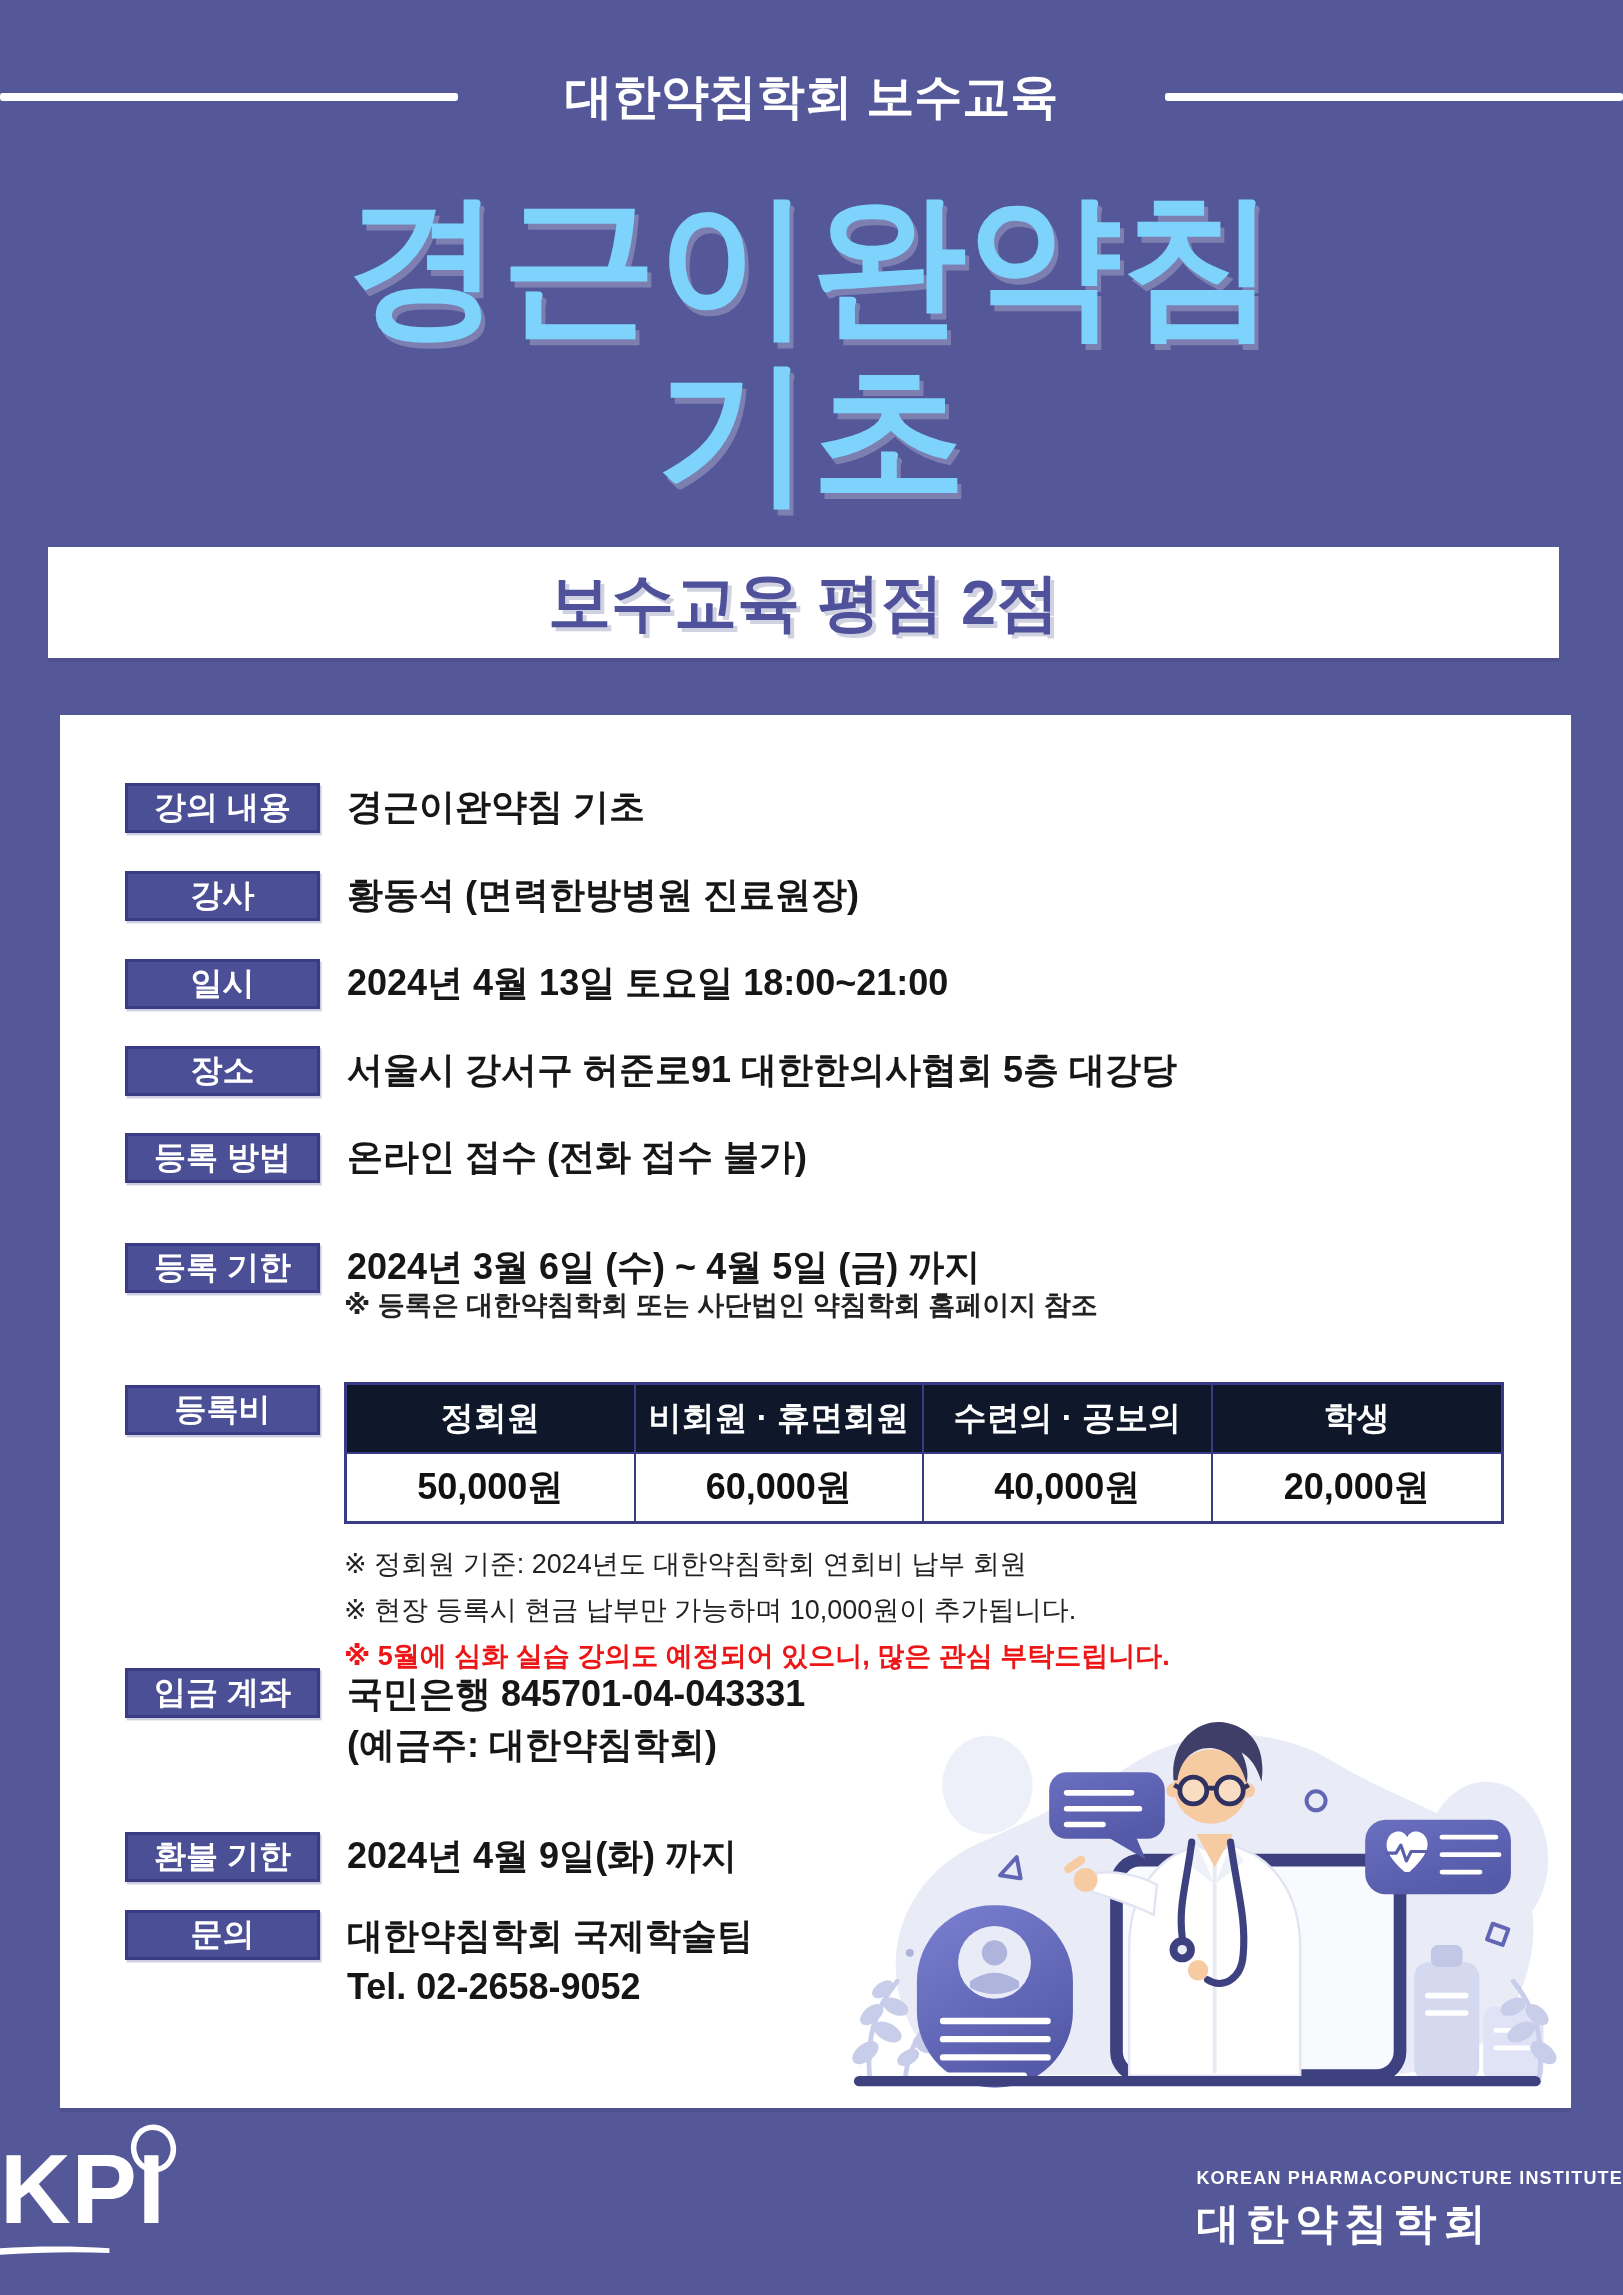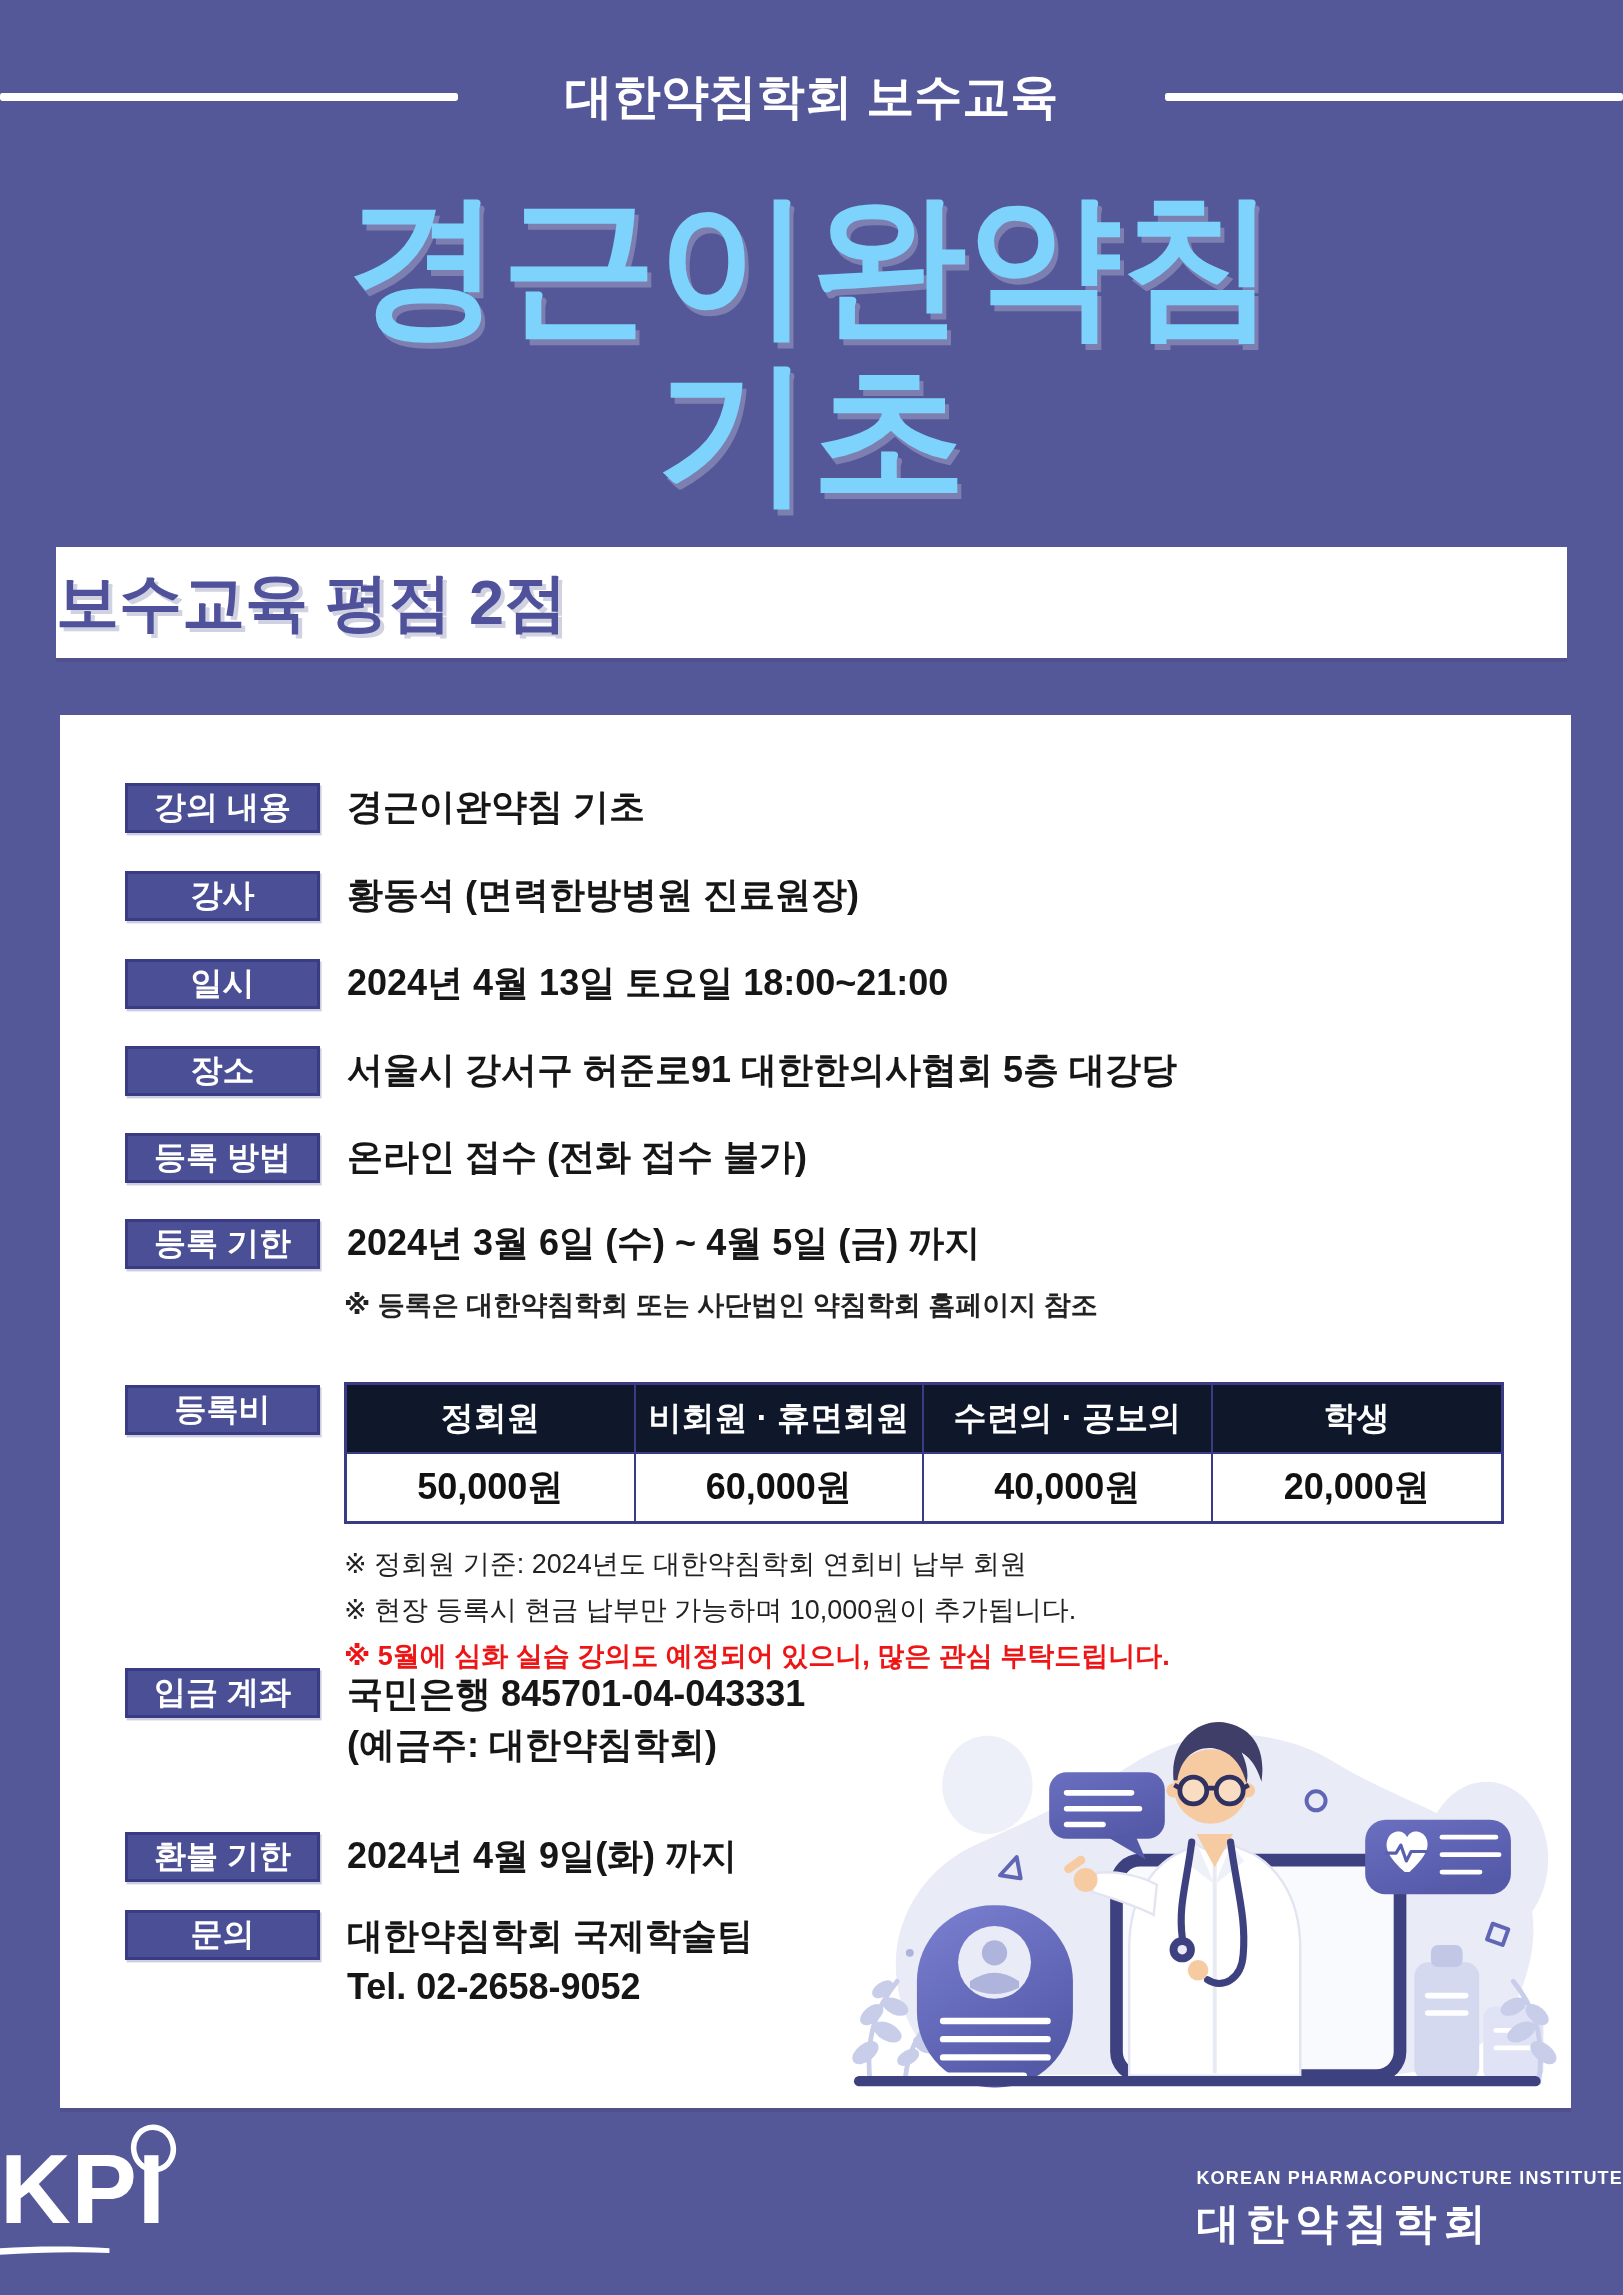--- a/index.html
+++ b/index.html
@@ -14,37 +14,37 @@
   .hline{width:458px;height:7.1px;background:#ffffff;border-radius:2.4px;}
   .sub-title{font-size:48px;font-weight:bold;color:#ffffff;white-space:nowrap;}
   
   .main-title{
     position:absolute;top:181px;left:0;width:100%;text-align:center;
     color:#7dd3fc;font-weight:bold;font-size:155px;line-height:1.08;
     text-shadow:4px 5.5px 0 rgba(172,175,205,0.45);
   }
   
   .score-band{
-    position:absolute;top:547px;left:56px;width:1511px;height:111px;background:#ffffff;
-    display:flex;align-items:center;
+    position:absolute;top:547px;left:48px;width:1511px;height:111px;background:#ffffff;
+    display:flex;align-items:center;justify-content:center;
     box-shadow:0 4px 0 rgba(0,0,0,0.07);
   }
   .score-text{color:#4F529B;font-size:63px;font-weight:bold;text-shadow:4px 4px 0 rgba(171,173,200,0.55);}
   
   .card{position:absolute;top:715px;left:60px;width:1511px;height:1393px;background:#ffffff;box-shadow:0 4px 0 rgba(0,0,0,0.07);}
   .info-row{position:absolute;left:65px;height:51px;display:flex;align-items:center;}
   .badge{
     width:195px;height:50px;background:#4B4F96;border:3.2px solid #393C85;box-sizing:border-box;
     display:flex;align-items:center;justify-content:center;flex:0 0 195px;
     color:#ffffff;font-size:32px;font-weight:bold;white-space:nowrap;
     box-shadow:1.6px 2.4px 0 rgba(57,60,133,0.25);
   }
   .value{margin-left:27px;font-size:36px;font-weight:bold;color:#161616;white-space:nowrap;}
   .value-block{margin-left:27px;font-size:36px;font-weight:bold;color:#161616;line-height:51px;white-space:nowrap;}
-  .row-1{top:67px}.row-2{top:155px}.row-3{top:243px}.row-4{top:330px}.row-5{top:417px}.row-6{top:503px}
+  .row-1{top:67px}.row-2{top:155px}.row-3{top:243px}.row-4{top:330px}.row-5{top:417px}.row-6{top:527px}
   .row-fee{top:669px}.row-account{top:953px;align-items:flex-start;}
   .row-refund{top:1116px}.row-contact{top:1195px;align-items:flex-start;}
   .row-account .badge,.row-contact .badge{margin-top:0;}
   .note{position:absolute;left:284px;font-size:27px;color:#222222;white-space:nowrap;}
   .note-register{top:572px;font-weight:bold;}
   .fee-note-1{top:831px;}
   .fee-note-2{top:877px;}
   .fee-note-red{top:923px;color:#ED1515;font-weight:bold;}
   
   .fee-table{

